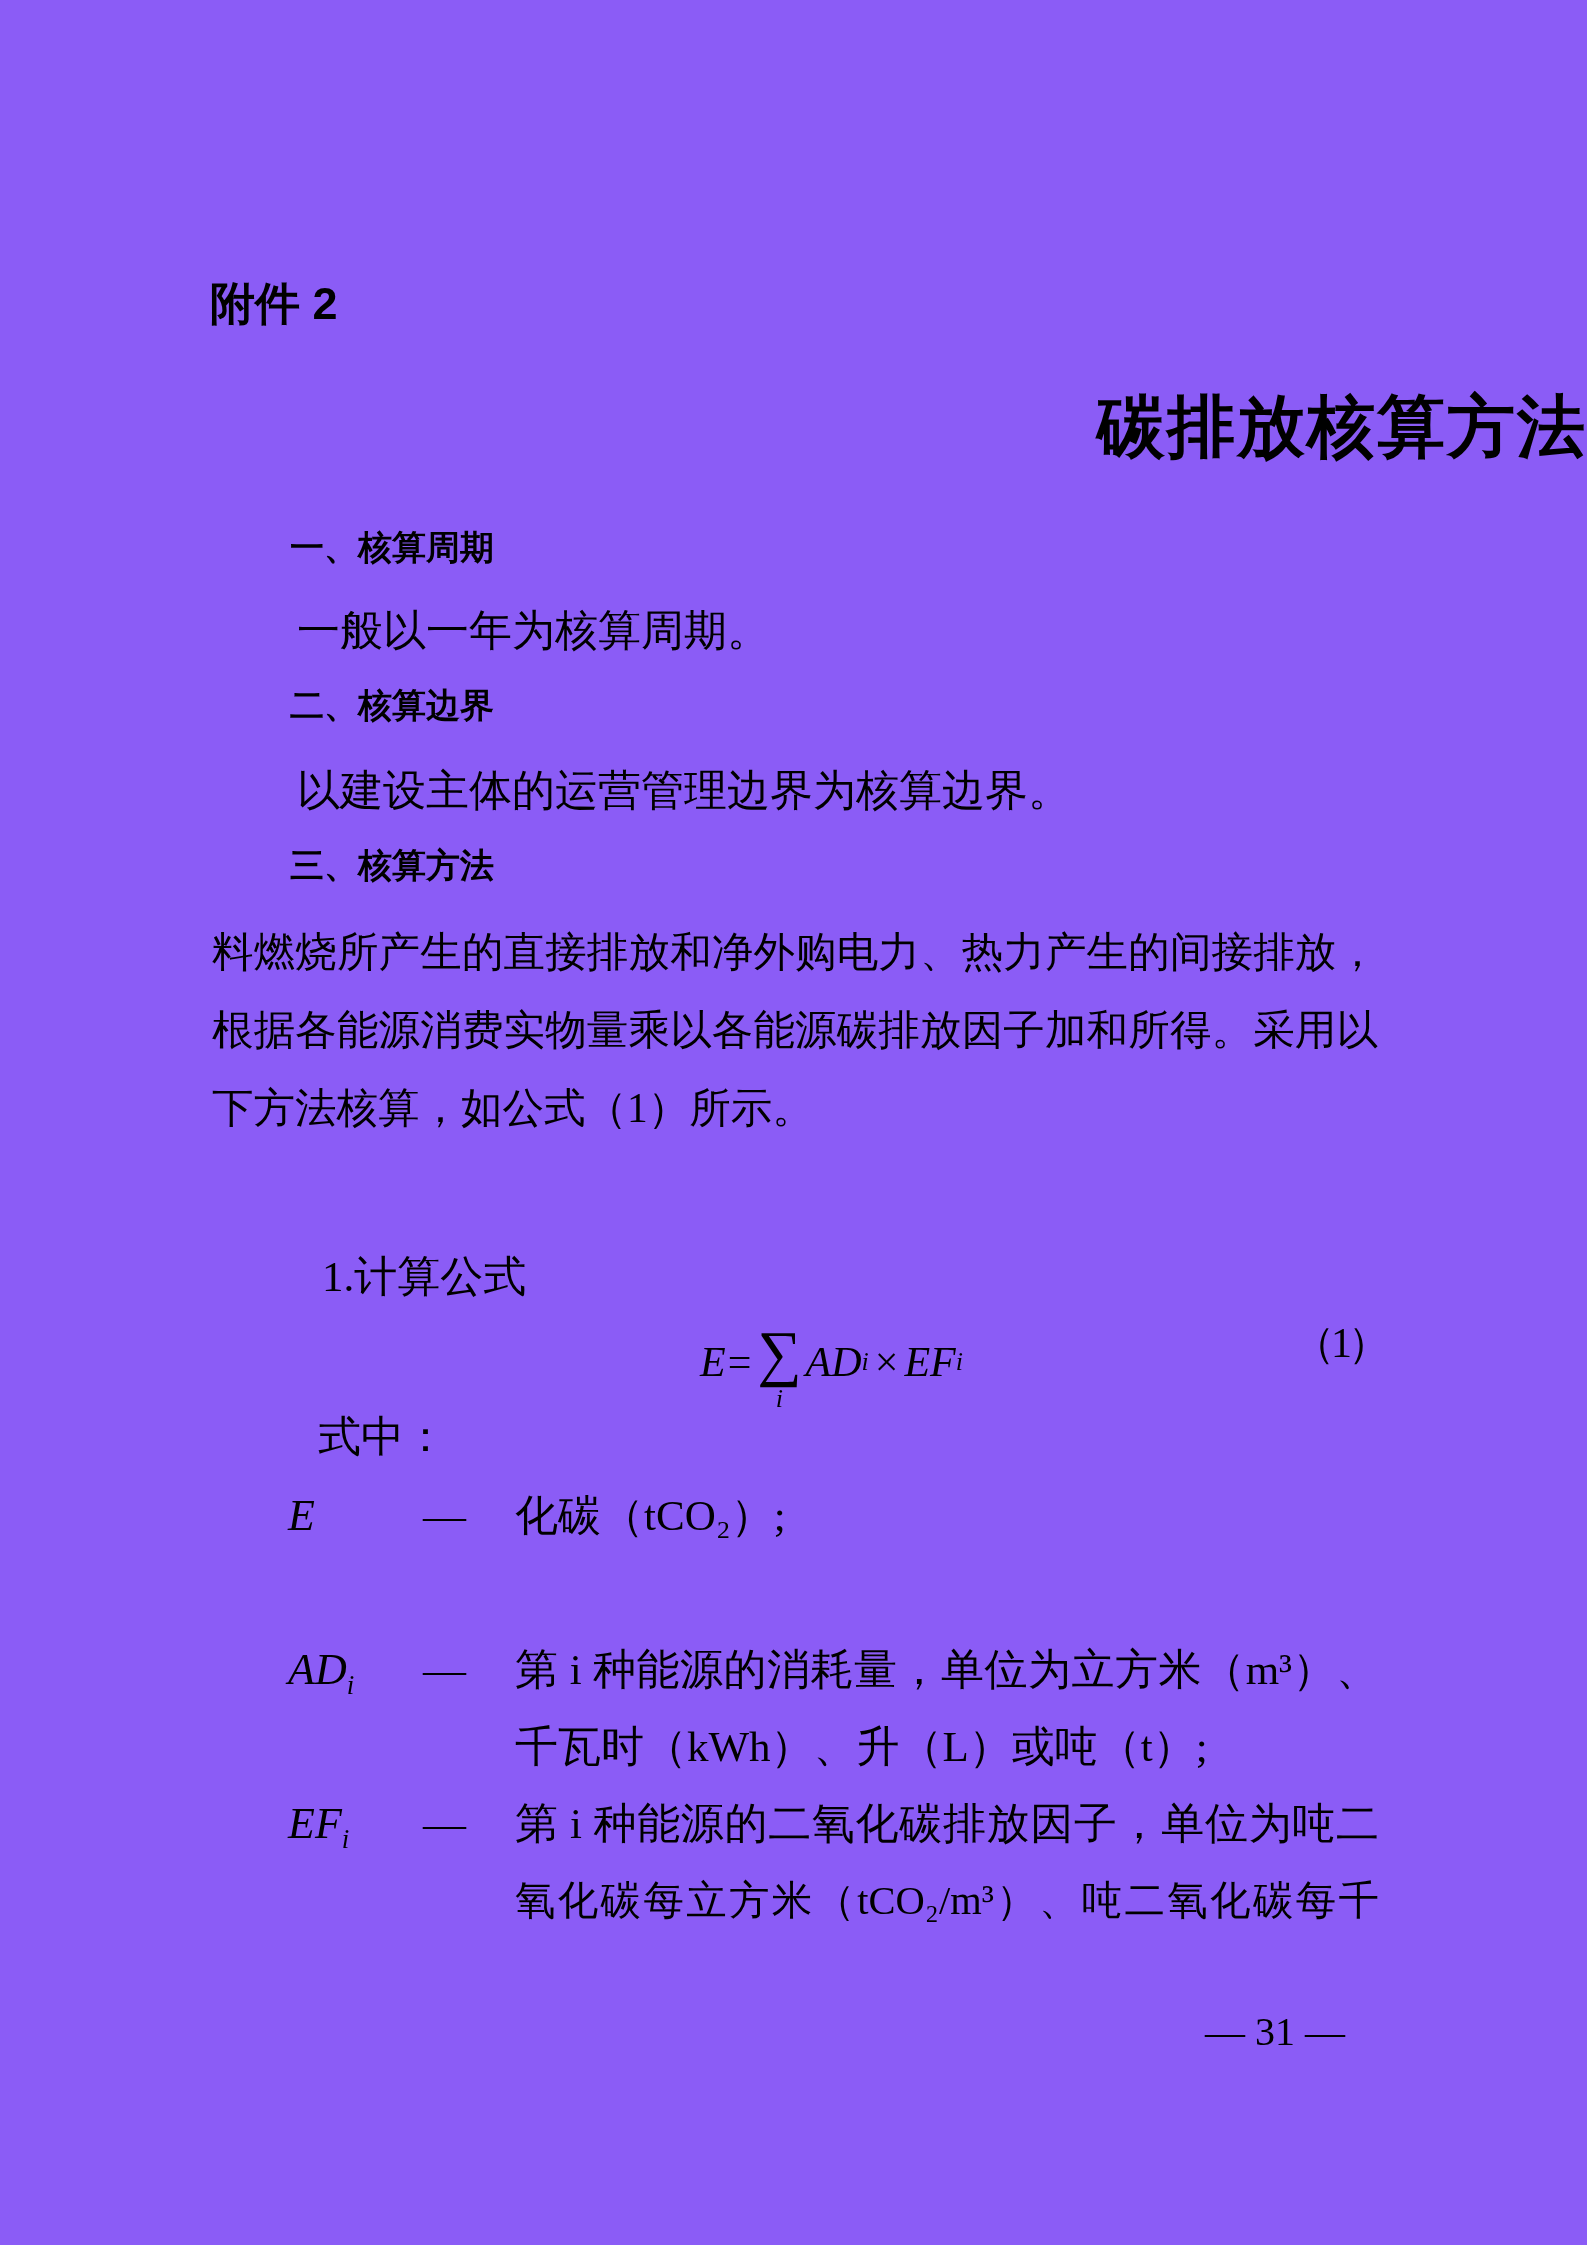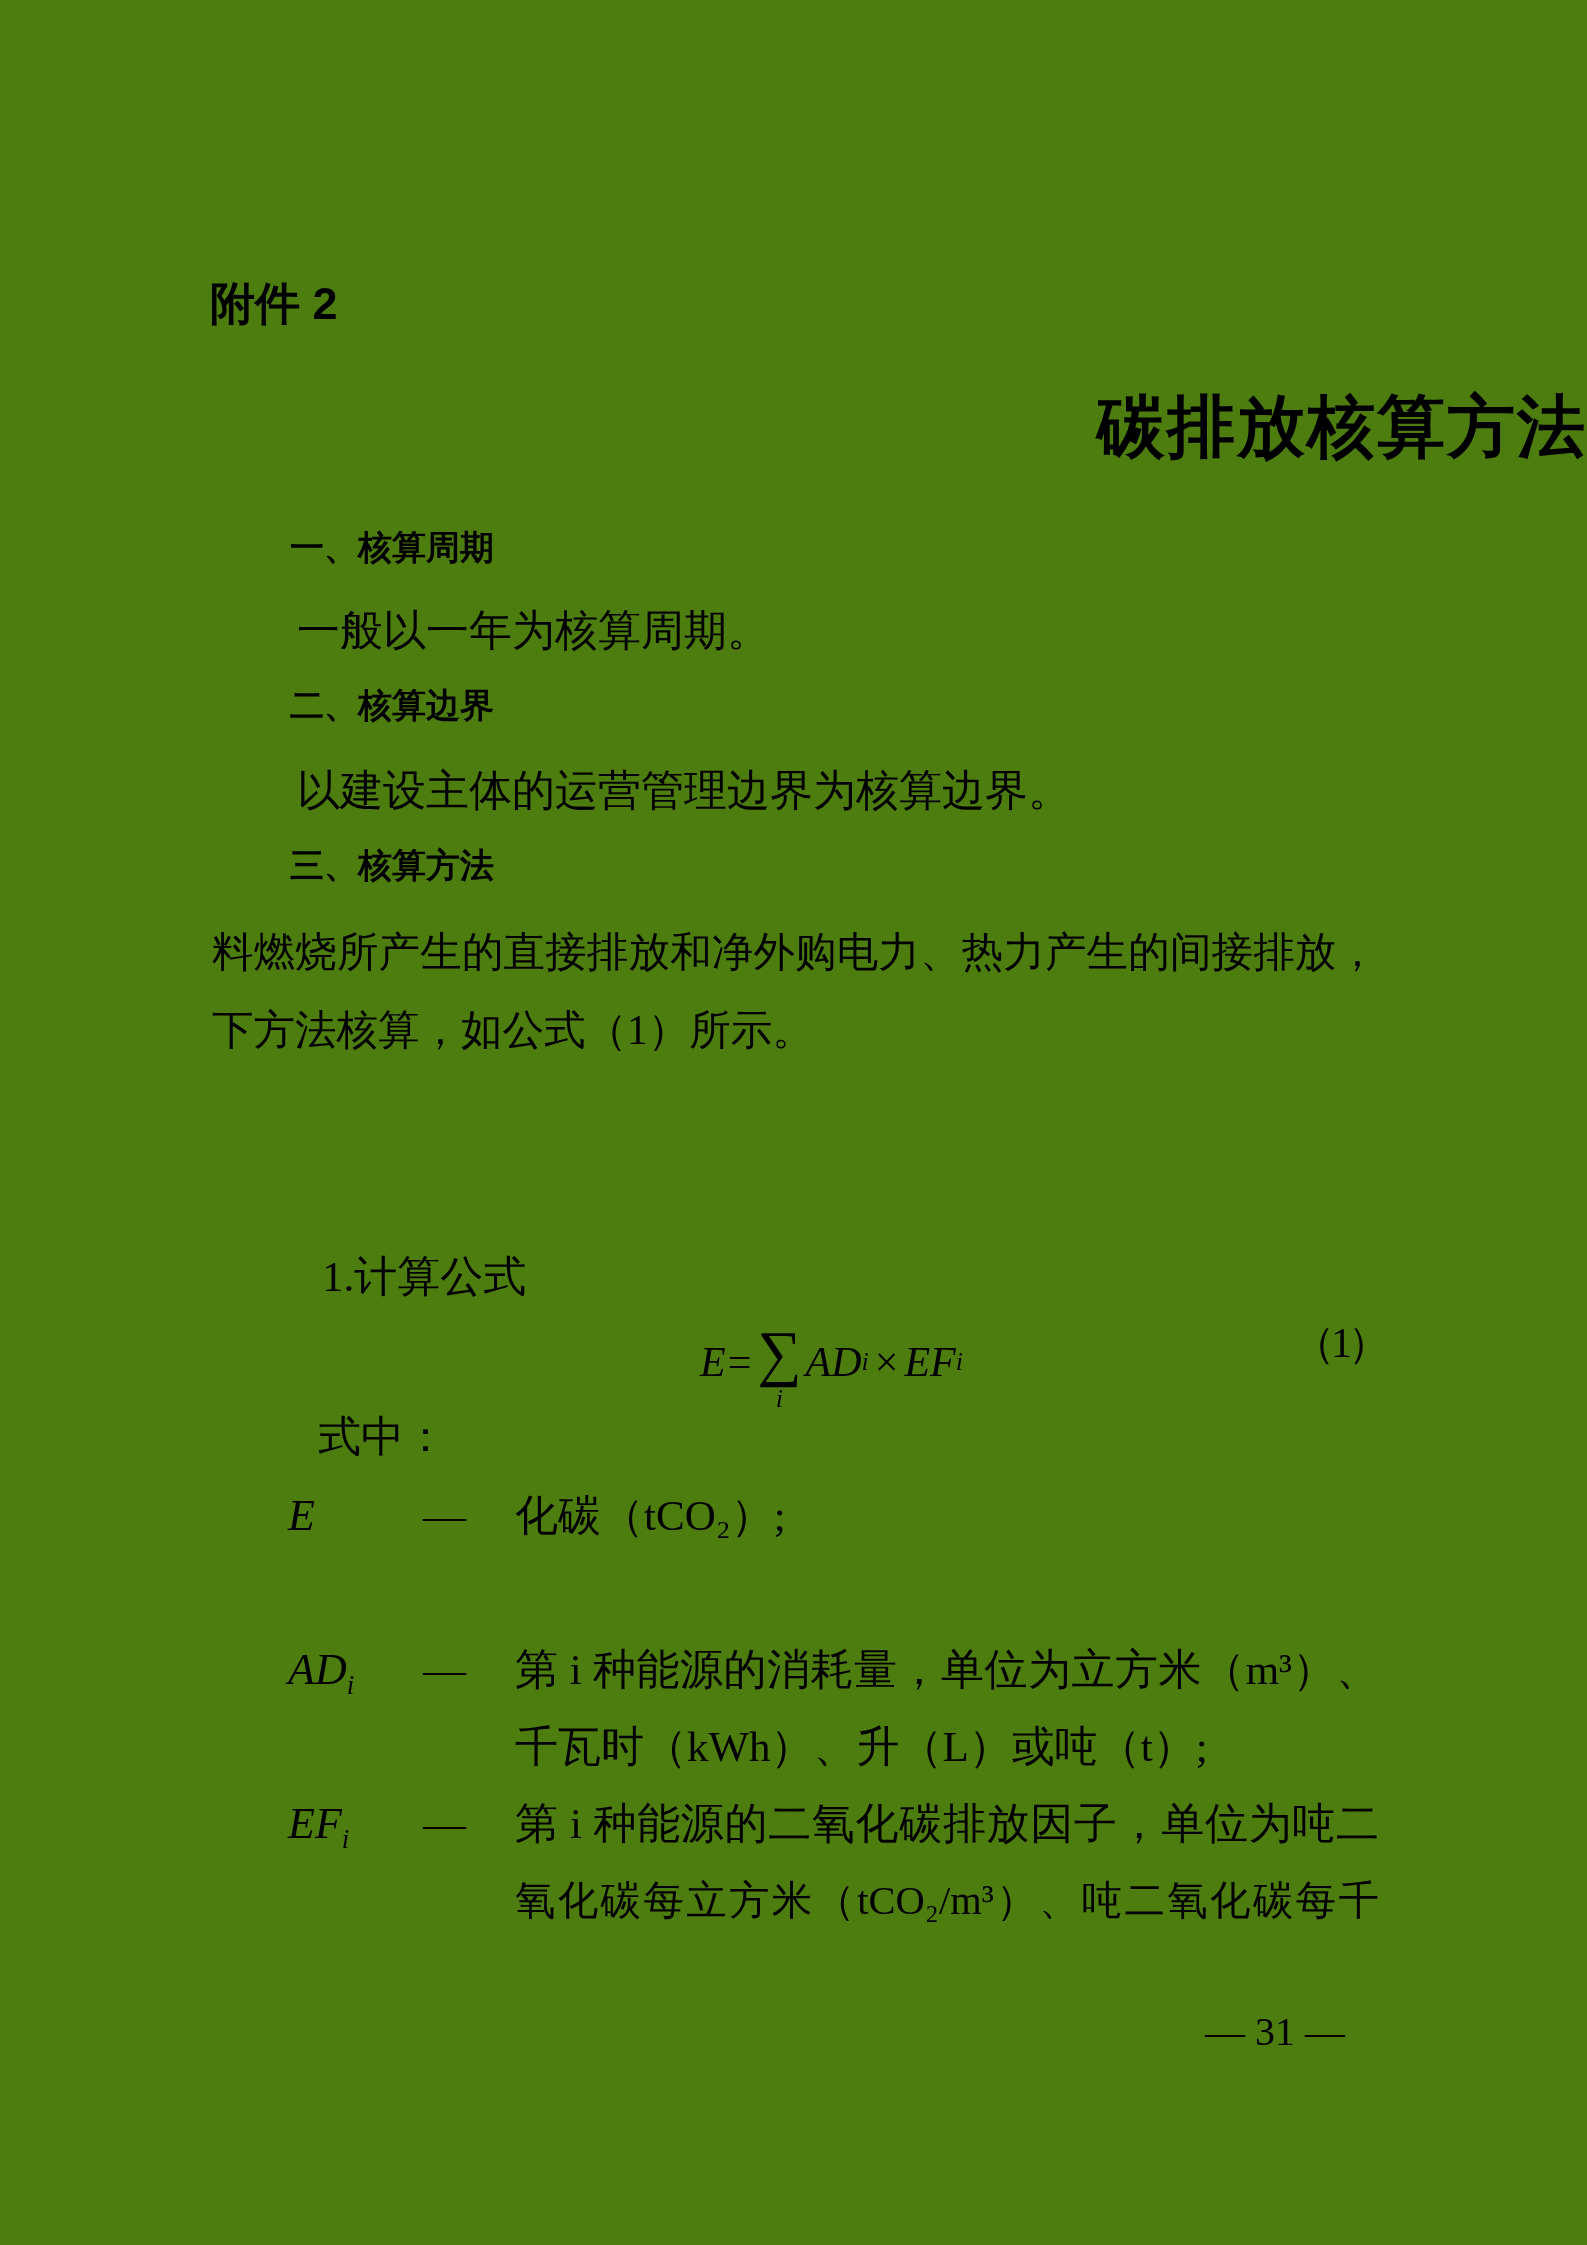--- a/index.html
+++ b/index.html
@@ -1,20 +1,20 @@
 <!DOCTYPE html>
 <html><head>
 <meta charset="utf-8">
 <style>
   html, body { margin: 0; padding: 0; background: #e8e8e8; }
   .page {
     position: relative;
     width: 1587px;
     height: 2245px;
-    background: #4d7c0f;
+    background: #8b5cf6;
     color: #000000;
     font-family: "Liberation Serif", serif;
     overflow: hidden;
   }
   .abs { position: absolute; }
 
   
   .att {
     left: 210px; top: 281px;
     font-family: "Liberation Sans", sans-serif;
@@ -97,20 +97,21 @@
   <div class="abs h" style="top:530px">一、核算周期</div>
   <div class="abs b" style="top:606px">一般以一年为核算周期。</div>
 
   <div class="abs h" style="top:688px">二、核算边界</div>
   <div class="abs b" style="top:766px">以建设主体的运营管理边界为核算边界。</div>
 
   <div class="abs h" style="top:848px">三、核算方法</div>
 
   <div class="abs para">
     <div class="pline pj">料燃烧所产生的直接排放和净外购电力、热力产生的间接排放，</div>
+    <div class="pline pj">根据各能源消费实物量乘以各能源碳排放因子加和所得。采用以</div>
     <div class="pline">下方法核算，如公式（1）所示。</div>
   </div>
 
   <div class="abs b" style="left:322px; top:1252px">1.计算公式</div>
 
   <div class="abs formula-row">
     <span class="f-var">E</span>
       <span class="f-eq">=</span>
       <span class="f-sum">
         <span class="f-sigma">∑</span>

